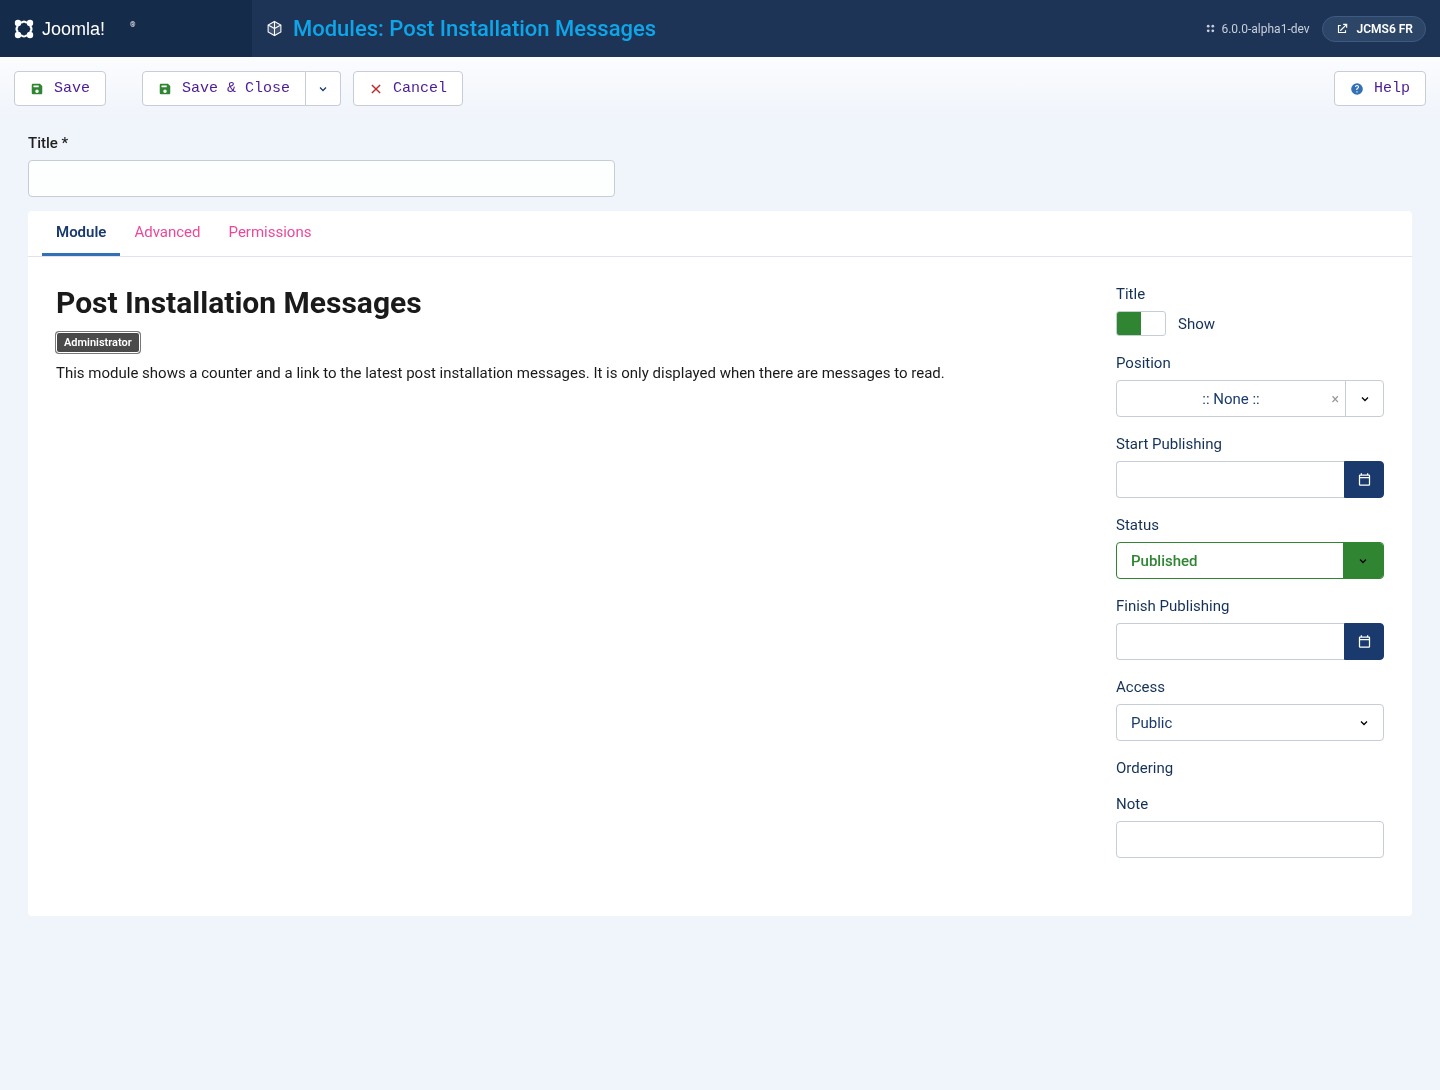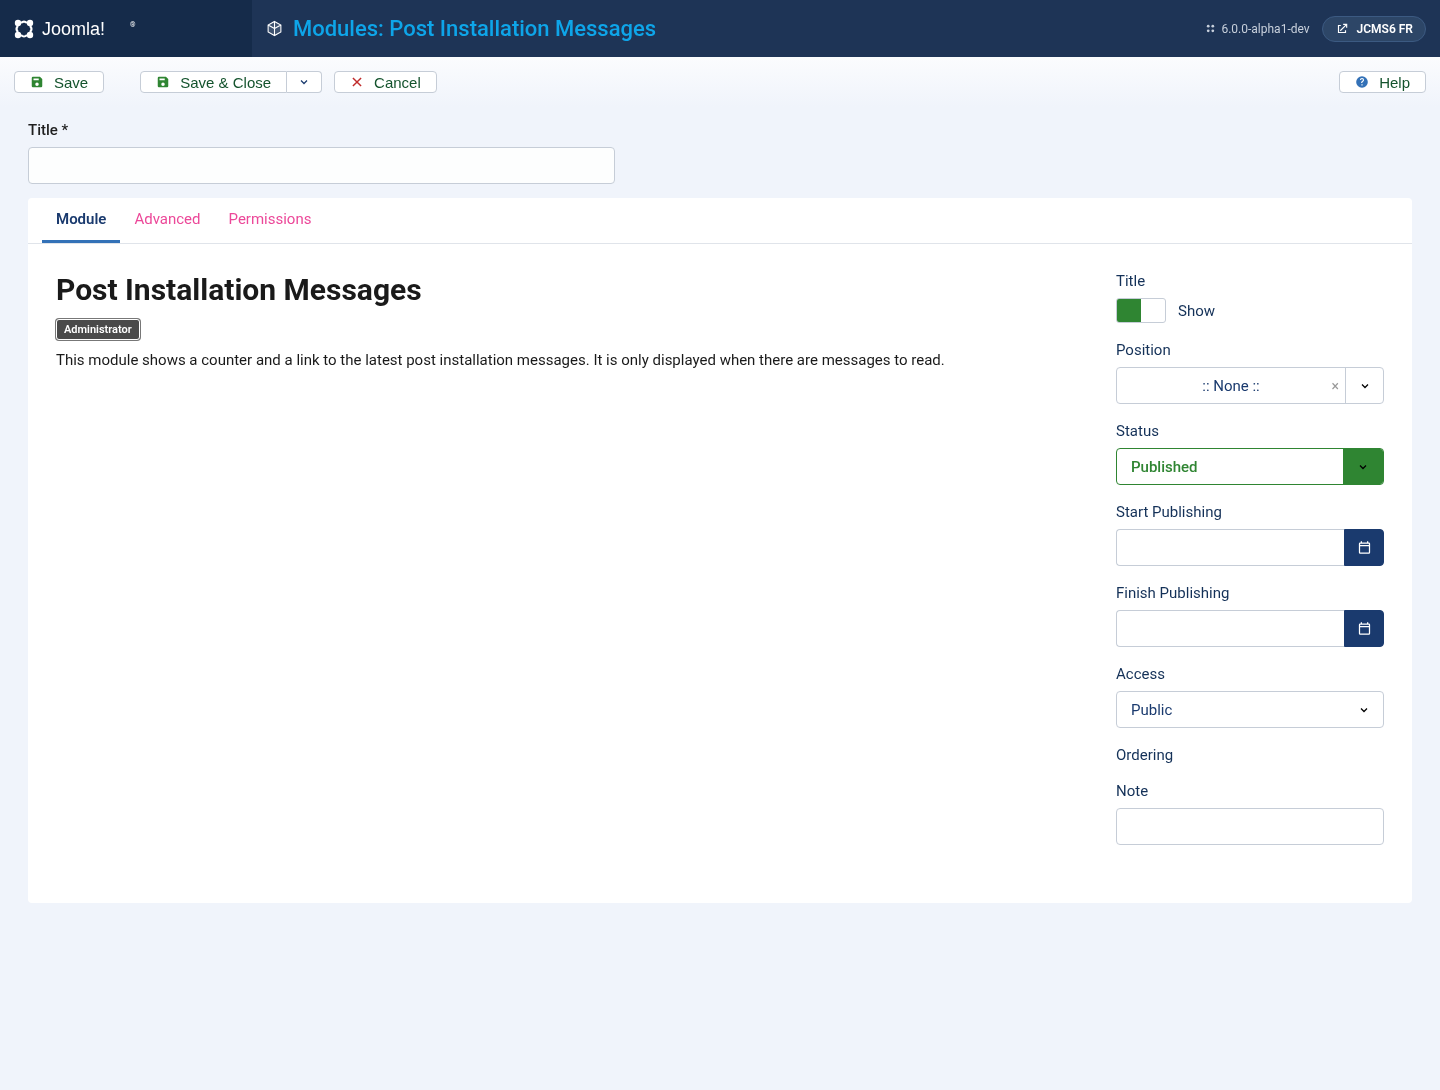--- a/index.html
+++ b/index.html
@@ -13,21 +13,21 @@
 .page-title { color: #0ea5e9; font-size: 22px; font-weight: 500; }
 .cube-icon { width: 17px; height: 17px; fill: #fff; }
 .header-right { display: flex; align-items: center; padding-right: 14px; gap: 12px; color: #c8d0dc; font-size: 12px; }
 .version-badge { display: flex; align-items: center; gap: 5px; }
 .user-badge { display: flex; align-items: center; gap: 8px; background: #2d4667; border: 1px solid #3c5a82; border-radius: 18px; padding: 5px 12px; color: #fff; font-size: 12px; font-weight: 600; }
 .user-badge svg { width: 14px; height: 14px; fill: #fff; }
 
 
 .toolbar { display: flex; align-items: center; padding: 14px; background: linear-gradient(#fbfcfe, #f0f4fb); gap: 12px; }
 .toolbar .spacer { flex: 1; }
-.btn { display: inline-flex; align-items: center; gap: 10px; background: #fff; border: 1px solid #c6cdd7; border-radius: 4px; padding: 0 15px; height: 22px; font-size: 15px; color: #14532d; cursor: pointer; }
+.btn { display: inline-flex; align-items: center; gap: 10px; background: #fff; border: 1px solid #c6cdd7; border-radius: 4px; padding: 0 15px; height: 35px; font-size: 15px; color: #4c1d95; cursor: pointer; font-family: Liberation Mono, monospace; }
 .btn-icon { width: 14px; height: 14px; }
 .btn-group { display: flex; padding-left: 24px; }
 .btn-group .btn:first-child { border-top-right-radius: 0; border-bottom-right-radius: 0; }
 .btn-group .btn-dropdown { border-left: 0; border-top-left-radius: 0; border-bottom-left-radius: 0; padding: 0 11px; }
 .icon-save { fill: #2f8532; }
 .icon-cancel { stroke: #c02b2b; }
 .icon-help { fill: #3371b7; }
 
 
 .content { padding: 14px 28px 28px; }
@@ -191,44 +191,44 @@
             <span class="clear">×</span>
             <span class="arrow">
               <svg class="chevron" viewBox="0 0 24 24">
                   <path d="M6 9l6 6 6-6" stroke="#000" stroke-width="2.5" fill="none"></path>
                 </svg>
             </span>
           </div>
         </div>
 
         <div class="side-field">
+          <div class="side-label">Start Publishing</div>
+          <div class="date-row">
+            <input class="date-input" type="text" value="" style="">
+            <button class="date-btn">
+              <svg viewBox="0 0 24 24">
+                  <path d="M19 4h-1V2h-2v2H8V2H6v2H5a2 2 0 0 0-2 2v14a2 2 0 0 0 2 2h14a2 2 0 0 0 2-2V6a2 2 0 0 0-2-2zm0 16H5V10h14v10zm0-12H5V6h14v2z"></path>
+                </svg>
+            </button>
+          </div>
+        </div>
+
+        <div class="side-field">
           <div class="side-label">Status</div>
           <div class="status-box">
             <span>Published</span>
             <span class="status-arrow">
               <svg class="chevron" viewBox="0 0 24 24">
                   <path d="M6 9l6 6 6-6" stroke="#000" stroke-width="2.5" fill="none"></path>
                 </svg>
             </span>
           </div>
         </div>
 
         <div class="side-field">
-          <div class="side-label">Start Publishing</div>
-          <div class="date-row">
-            <input class="date-input" type="text" value="" style="">
-            <button class="date-btn">
-              <svg viewBox="0 0 24 24">
-                  <path d="M19 4h-1V2h-2v2H8V2H6v2H5a2 2 0 0 0-2 2v14a2 2 0 0 0 2 2h14a2 2 0 0 0 2-2V6a2 2 0 0 0-2-2zm0 16H5V10h14v10zm0-12H5V6h14v2z"></path>
-                </svg>
-            </button>
-          </div>
-        </div>
-
-        <div class="side-field">
           <div class="side-label">Finish Publishing</div>
           <div class="date-row">
             <input class="date-input" type="text" value="" style="">
             <button class="date-btn">
               <svg viewBox="0 0 24 24">
                   <path d="M19 4h-1V2h-2v2H8V2H6v2H5a2 2 0 0 0-2 2v14a2 2 0 0 0 2 2h14a2 2 0 0 0 2-2V6a2 2 0 0 0-2-2zm0 16H5V10h14v10zm0-12H5V6h14v2z"></path>
                 </svg>
             </button>
           </div>
         </div>

